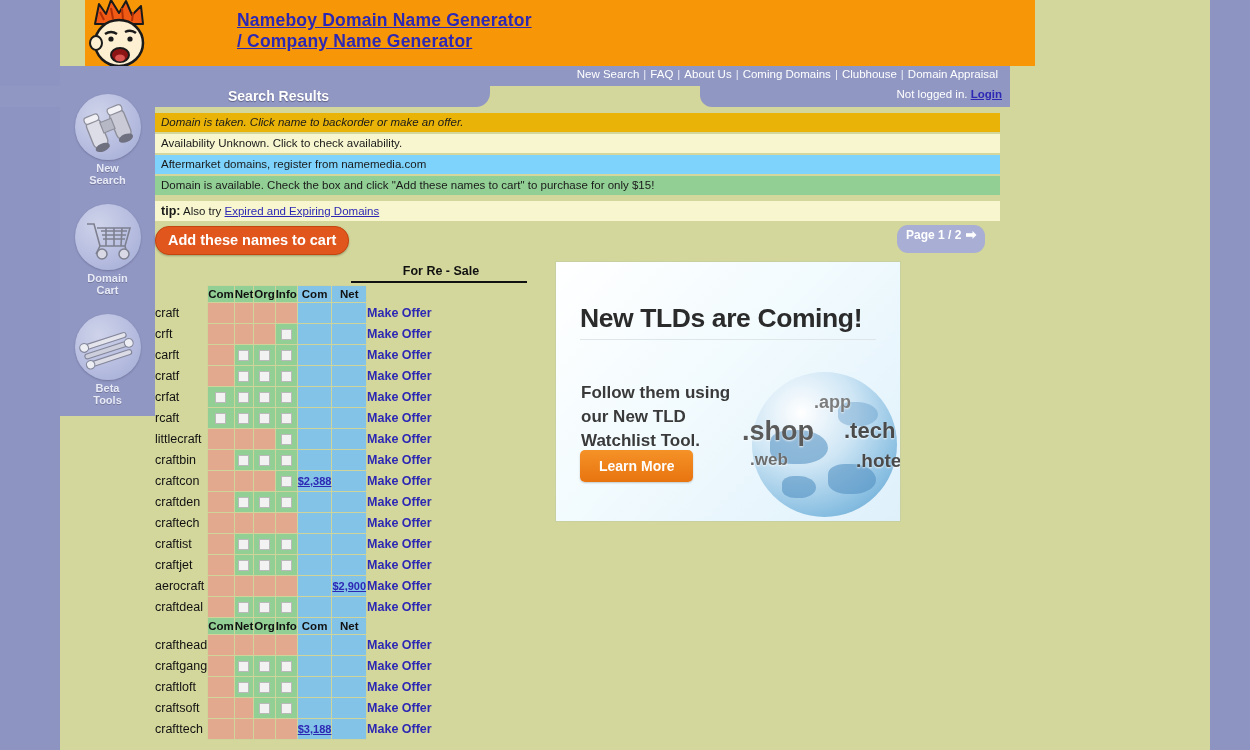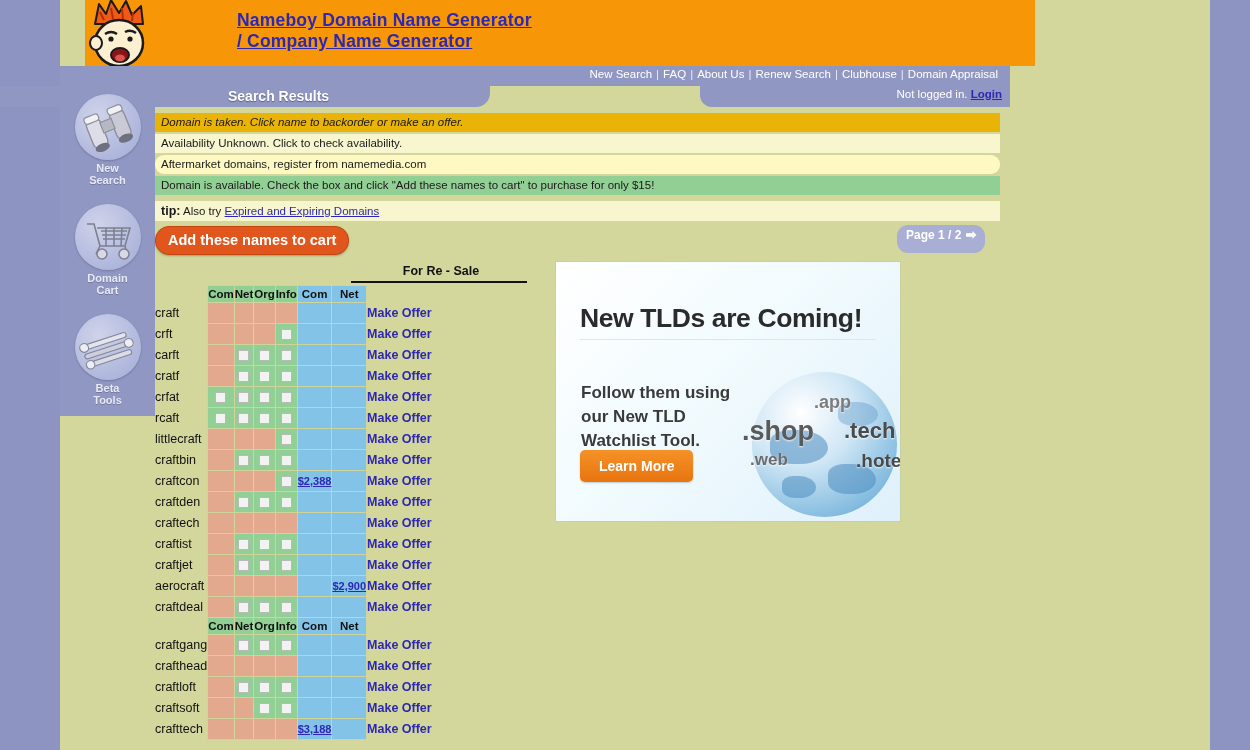--- a/index.html
+++ b/index.html
@@ -77,21 +77,21 @@
     text-shadow:0 1px 0 rgba(90,90,120,.5);
   }
   
   #legend{position:absolute;left:155px;top:113px;width:845px;}
   .legend-row{
     height:19px;line-height:19px;font-size:11.5px;color:#1a1a1a;
     padding-left:6px;margin-bottom:2px;box-sizing:border-box;
   }
   .lg-taken{background:#eab308;font-style:italic;}
   .lg-unknown{background:#f7f6cf;}
-  .lg-after{background:#fef9c3;border-radius:9px;}
+  .lg-after{background:#7dd3fc;}
   .lg-avail{background:#92cf94;}
   .lg-tip{background:#f7f6cf;height:20px;line-height:20px;margin-top:6px;}
   .lg-tip b{font-size:12.5px;}
   .lg-tip a{color:#2d28b4;text-decoration:underline;cursor:pointer;}
   
   #add-cart-btn{
     position:absolute;left:155px;top:226px;
     background:#e1561d;color:#fff;font-weight:bold;font-size:14.5px;
     padding:5px 12px 6px 12px;border-radius:14px;border:1px solid #c5450f;
     cursor:pointer;box-shadow:0 1px 2px rgba(0,0,0,.25);
@@ -199,21 +199,21 @@
       <ellipse cx="31" cy="60" rx="5" ry="3.5" fill="#d9534f"></ellipse>
     </svg>
     <div id="title-block">
       <span class="title-line">Nameboy Domain Name Generator</span>
       <span class="title-line">/ Company Name Generator</span>
     </div>
   </div>
 
   <div id="navbar">
     <div id="navlinks">
-      <span class="nav-item">New Search</span><span class="nav-sep">|</span><span class="nav-item">FAQ</span><span class="nav-sep">|</span><span class="nav-item">About Us</span><span class="nav-sep">|</span><span class="nav-item">Renew Search</span><span class="nav-sep">|</span><span class="nav-item">Clubhouse</span><span class="nav-sep">|</span><span class="nav-item">Domain Appraisal</span>
+      <span class="nav-item">New Search</span><span class="nav-sep">|</span><span class="nav-item">FAQ</span><span class="nav-sep">|</span><span class="nav-item">About Us</span><span class="nav-sep">|</span><span class="nav-item">Coming Domains</span><span class="nav-sep">|</span><span class="nav-item">Clubhouse</span><span class="nav-sep">|</span><span class="nav-item">Domain Appraisal</span>
     </div>
   </div>
 
   <div id="results-tab">
     <div id="results-tab-label">Search Results</div>
   </div>
   <div id="loginbar">
     <div id="loginbar-inner">
       <span>Not logged in.</span>
       <span id="login-link">Login</span>
@@ -466,35 +466,35 @@
             <td class="blank-h"></td>
             <td class="c-tld">Com</td>
             <td class="c-tld">Net</td>
             <td class="c-tld">Org</td>
             <td class="c-tld">Info</td>
             <td class="c-res res-h">Com</td>
             <td class="c-res res-h">Net</td>
             <td class="blank-h"></td>
           </tr>
           <tr>
+            <td class="c-name">crafthead</td>
+            <td class="c-tld s-taken"></td>
+            <td class="c-tld s-taken"></td>
+            <td class="c-tld s-taken"></td>
+            <td class="c-tld s-taken"></td>
+            <td class="c-res s-resale"></td>
+            <td class="c-res s-resale"></td>
+            <td class="c-offer"><a class="offer-link">Make Offer</a></td>
+          </tr>
+          <tr>
             <td class="c-name">craftgang</td>
             <td class="c-tld s-taken"></td>
             <td class="c-tld s-avail"><span class="chk"></span></td>
             <td class="c-tld s-avail"><span class="chk"></span></td>
             <td class="c-tld s-avail"><span class="chk"></span></td>
-            <td class="c-res s-resale"></td>
-            <td class="c-res s-resale"></td>
-            <td class="c-offer"><a class="offer-link">Make Offer</a></td>
-          </tr>
-          <tr>
-            <td class="c-name">crafthead</td>
-            <td class="c-tld s-taken"></td>
-            <td class="c-tld s-taken"></td>
-            <td class="c-tld s-taken"></td>
-            <td class="c-tld s-taken"></td>
             <td class="c-res s-resale"></td>
             <td class="c-res s-resale"></td>
             <td class="c-offer"><a class="offer-link">Make Offer</a></td>
           </tr>
           <tr>
             <td class="c-name">craftloft</td>
             <td class="c-tld s-taken"></td>
             <td class="c-tld s-avail"><span class="chk"></span></td>
             <td class="c-tld s-avail"><span class="chk"></span></td>
             <td class="c-tld s-avail"><span class="chk"></span></td>

